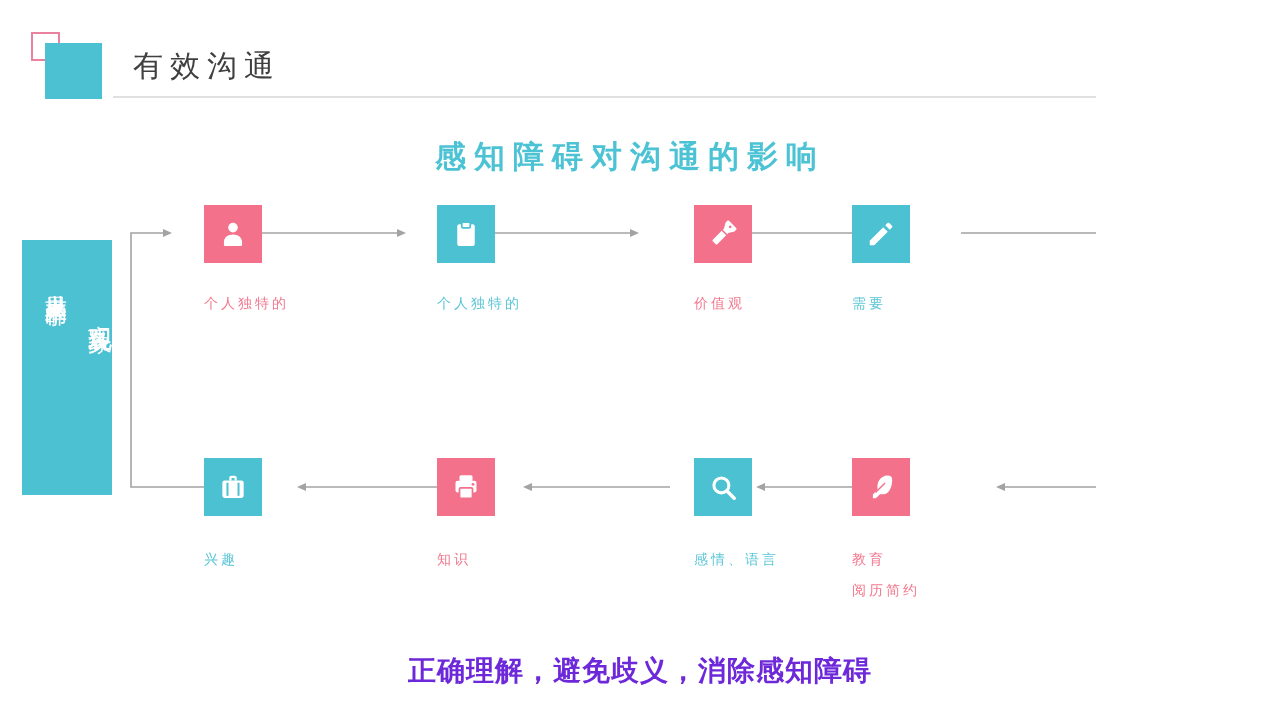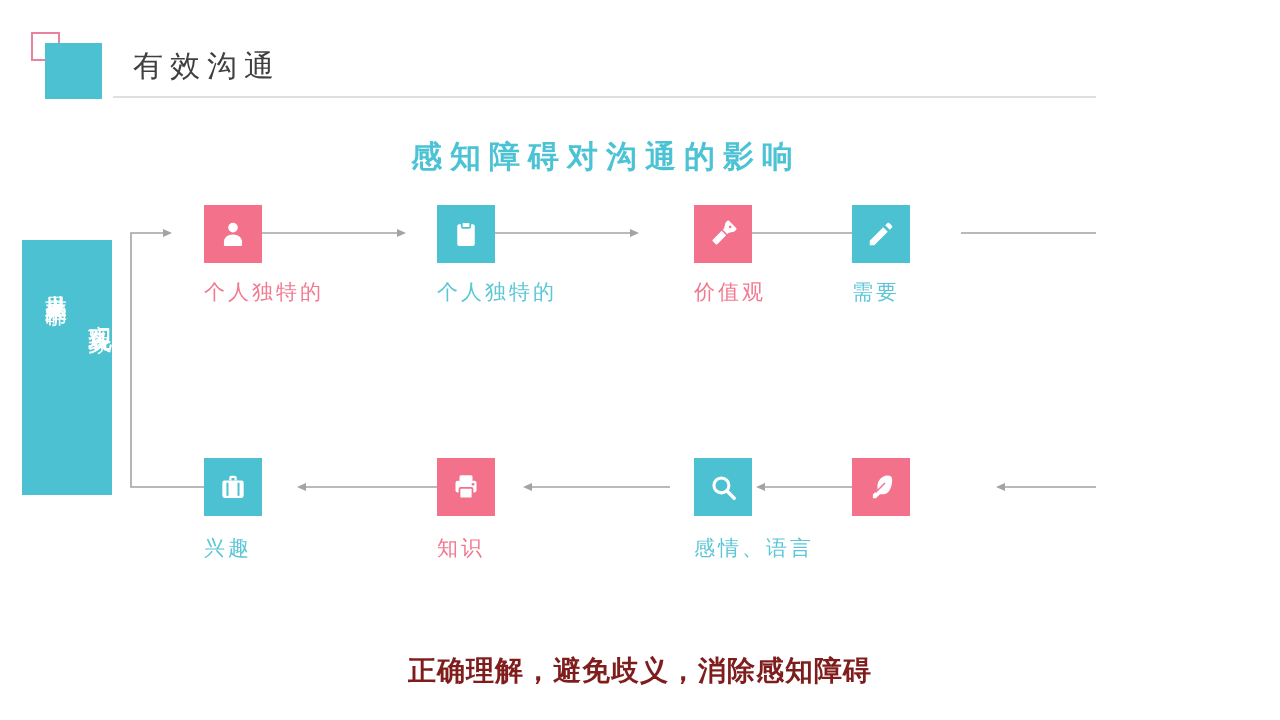--- a/index.html
+++ b/index.html
@@ -1,51 +1,51 @@
 <!DOCTYPE html>
 <html><head>
 <meta charset="utf-8">
 <style>
   html,body { margin:0; padding:0; background:#ffffff; }
   .slide {
     position:relative; width:1096px; height:720px; background:#ffffff;
     overflow:hidden;
-    font-family:Liberation Sans, sans-serif;
+    font-family:Liberation Serif, serif;
   }
   
   .deco-outline { position:absolute; left:31px; top:32px; width:25px; height:25px;
     border:2px solid #E8829E; background:transparent; }
   .deco-fill { position:absolute; left:45px; top:43px; width:57px; height:56px;
     background:#4BC1D2; }
   .page-title { position:absolute; left:133px; top:46px; font-size:30px;
     letter-spacing:7px; color:#3F3F3F; white-space:nowrap; }
   .divider { position:absolute; left:113px; top:96px; width:1115px; height:2px;
     background:#E0E0E0; }
   
   .heading { position:absolute; left:0; top:136px; width:1212px; text-align:center;
-    font-size:31px; font-weight:bold; letter-spacing:8px; color:#4CC3D4; }
+    font-size:31px; font-weight:bold; letter-spacing:8px; color:#4CC3D4;padding-left:24px; }
   .footer-line { position:absolute; left:0; top:652px; width:1280px; text-align:center;
-    font-size:28px; font-weight:bold; letter-spacing:1px; color:#7f1d1d; }
+    font-size:28px; font-weight:bold; letter-spacing:1px; color:#6d28d9; }
   
   .banner { position:absolute; top:240px; width:90px; height:255px; background:#4BC1D2; }
   .banner.left  { left:22px; }
   .banner.right { left:1168px; }
   .v-text { position:absolute; writing-mode:vertical-rl; text-orientation:upright;
     color:#ffffff; white-space:nowrap; }
   .banner.left  .v-main { left:19px; top:37px; font-size:22px; letter-spacing:2px; }
   .banner.left  .v-sub  { left:62px; top:66px; font-size:24px; letter-spacing:2px; }
   .banner.right .v-main { left:17px; top:27px; font-size:22px; letter-spacing:2px; }
   .banner.right .v-sub  { left:60px; top:74px; font-size:24px; letter-spacing:2px; }
   
   .box { position:absolute; width:58px; height:58px; display:flex;
     align-items:center; justify-content:center; }
   .box.pink { background:#F3718B; }
   .box.teal { background:#4BC1D2; }
-  .node-label { position:absolute; font-size:21px; letter-spacing:3px;
-    white-space:nowrap; line-height:31px; }
+  .node-label { position:absolute; font-size:14px; letter-spacing:3px;
+    white-space:nowrap; line-height:31px;margin-top:12px; }
   .node-label.pink { color:#F2798F; }
   .node-label.teal { color:#5BC6D6; }
   .c1 { left:204px; } .c2 { left:437px; } .c3 { left:694px; } .c4 { left:852px; }
   .r1.box { top:205px; } .r2.box { top:458px; }
   .r1.node-label { top:276px; } .r2.node-label { top:532px; }
   .arrow-layer { position:absolute; left:0; top:0; width:1280px; height:720px;
     pointer-events:none; }
 </style>
 </head>
 <body>
@@ -149,16 +149,20 @@
     </svg>
   </div>
   <div class="node-label teal c3 r2">感情、语言</div>
 
   <div class="box pink c4 r2">
     <svg width="30" height="30" viewBox="0 0 24 24" fill="#ffffff">
       <path d="M20.3 3.7C17 1.6 12.4 3.4 10.3 7c-1.5 2.6-1.2 5.6-.9 7l-3.9 3.9V21h2.4l3.3-3.3c1.4.2 4.5.4 6.6-1.8 2.8-2.9 4-9.6 2.5-12.2z"></path>
       <path d="M7.6 16.4 L15.2 8.8" stroke="#F3718B" stroke-width="1.2" fill="none"></path>
     </svg>
   </div>
+  <div class="node-label pink c4 r2">
+    <span>教育</span><br>
+    <span>阅历简约</span>
+  </div>
 
   <div class="footer-line">正确理解，避免歧义，消除感知障碍</div>
 
 </div>
 
 </body></html>

